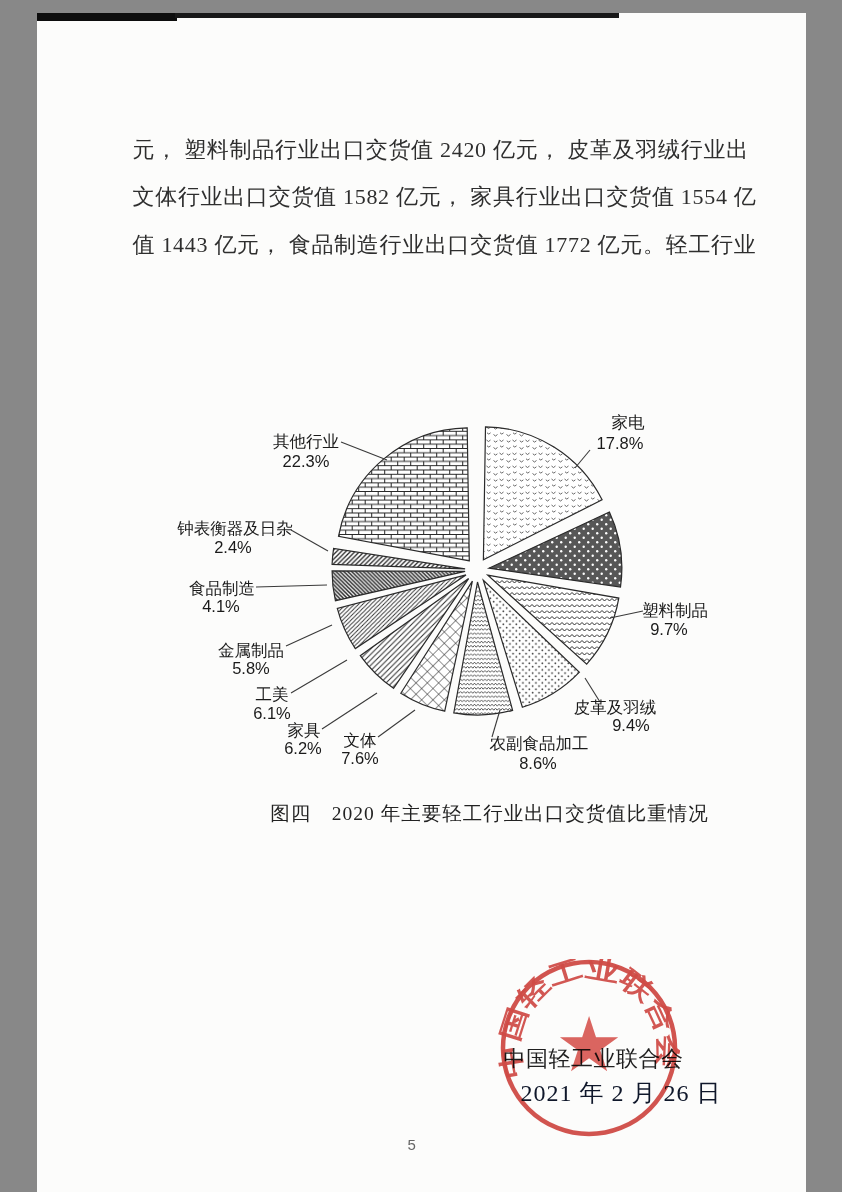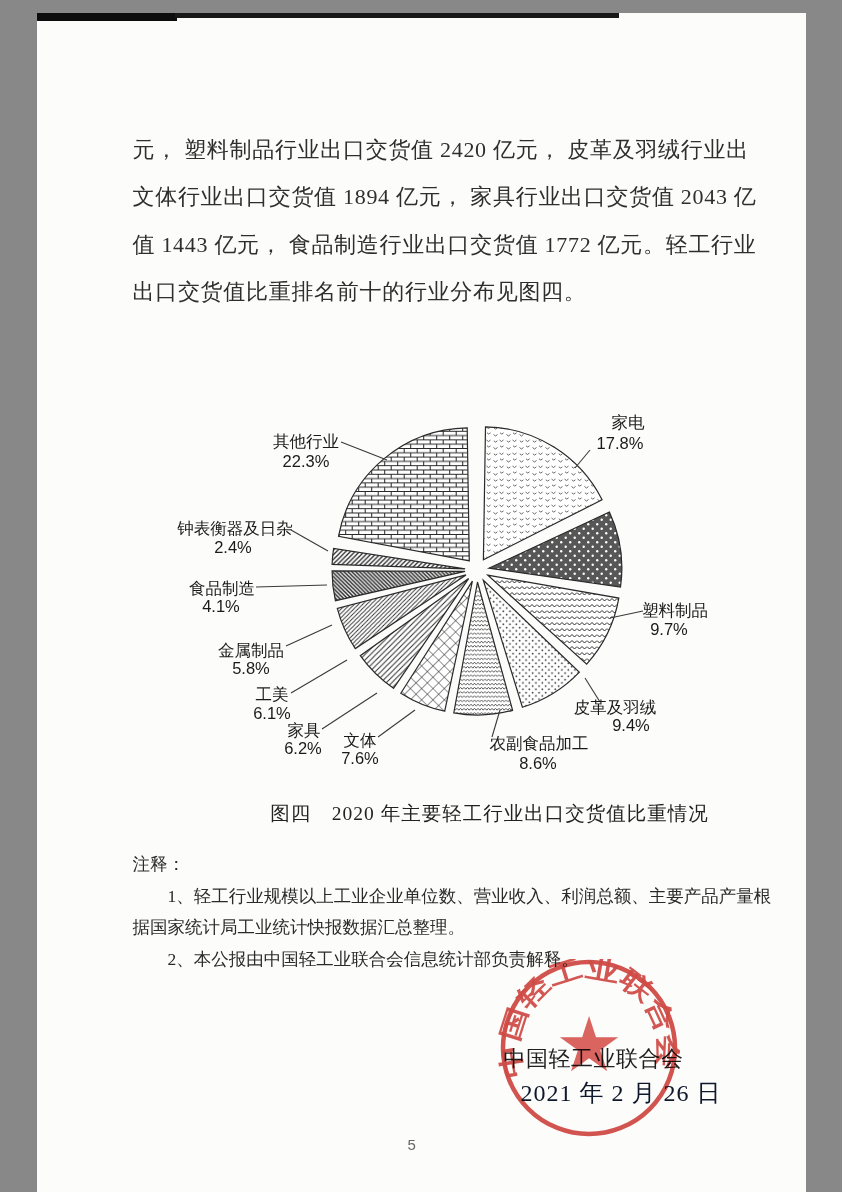--- a/index.html
+++ b/index.html
@@ -55,23 +55,22 @@
 
   <div class="artifact" style="left:0;top:0;width:140px;height:8px;background:#0d0d0d;"></div>
   <div class="artifact" style="left:138px;top:0;width:444px;height:5px;background:#181818;"></div>
   <div class="artifact" style="left:830px;top:0;width:12px;height:5px;background:#3a3a3a;"></div>
   <div class="artifact" style="left:89px;top:1187px;width:470px;height:4px;background:#bab9b5;"></div>
   <div class="artifact" style="left:559px;top:1186px;width:159px;height:5px;background:#7b7b78;"></div>
   <div class="artifact" style="left:718px;top:1185px;width:124px;height:7px;background:#1c1c1a;"></div>
 
   <div class="paragraph" id="paragraph">
       <div>元， 塑料制品行业出口交货值 2420 亿元， 皮革及羽绒行业出</div>
-      <div>文体行业出口交货值 1894 亿元， 家具行业出口交货值 2043 亿</div>
+      <div>文体行业出口交货值 1582 亿元， 家具行业出口交货值 1554 亿</div>
       <div>值 1443 亿元， 食品制造行业出口交货值 1772 亿元。轻工行业</div>
-      <div>出口交货值比重排名前十的行业分布见图四。</div>
     </div>
 
   <svg class="chart" viewBox="0 0 842 380">
     <defs>
       <pattern id="tex-speckle" width="13" height="13" patternUnits="userSpaceOnUse">
         <rect width="13" height="13" fill="#ffffff"></rect>
         <path d="M1.5,3.5 l2,1.5 2,-1.5 M7.5,9 l2,1.5 2,-1.5 M8,1.8 l1.8,1.3 1.8,-1.3 M1.8,9.8 l1.8,1.3 1.8,-1.3" stroke="#555" stroke-width="0.9" fill="none"></path>
       </pattern>
       <pattern id="tex-darkdots" width="9" height="9" patternUnits="userSpaceOnUse">
         <rect width="9" height="9" fill="#575757"></rect>
@@ -163,27 +162,20 @@
         <text x="184" y="207" class="slabel">4.1%</text>
         <text x="198" y="129" class="slabel">钟表衡器及日杂</text>
         <text x="196" y="148" class="slabel">2.4%</text>
         <text x="269" y="42" class="slabel">其他行业</text>
         <text x="269" y="62" class="slabel">22.3%</text>
       </g>
   </svg>
 
   <div class="caption">图四　2020 年主要轻工行业出口交货值比重情况</div>
 
-  <div class="notes">
-    <div>注释：</div>
-    <div id="notes-items">
-        <div class="note">1、轻工行业规模以上工业企业单位数、营业收入、利润总额、主要产品产量根据国家统计局工业统计快报数据汇总整理。</div>
-        <div class="note">2、本公报由中国轻工业联合会信息统计部负责解释。</div>
-      </div>
-  </div>
 
   <div class="sig-org">中国轻工业联合会</div>
   <div class="sig-date">2021 年 2 月 26 日</div>
 
   <svg class="seal" viewBox="0 0 182 178">
     <circle cx="91" cy="89" r="86" fill="none" stroke="#cf3e39" stroke-width="4.5" opacity="0.95"></circle>
     <path id="sealArc" d="M 27.6 118.6 A 70 70 0 1 1 154.4 118.6" fill="none"></path>
     <text font-size="26" font-weight="bold" fill="#cf3e39" opacity="0.93">
       <textPath href="#sealArc" startOffset="2" textLength="268" lengthAdjust="spacingAndGlyphs">中国轻工业联合会</textPath>
     </text>

